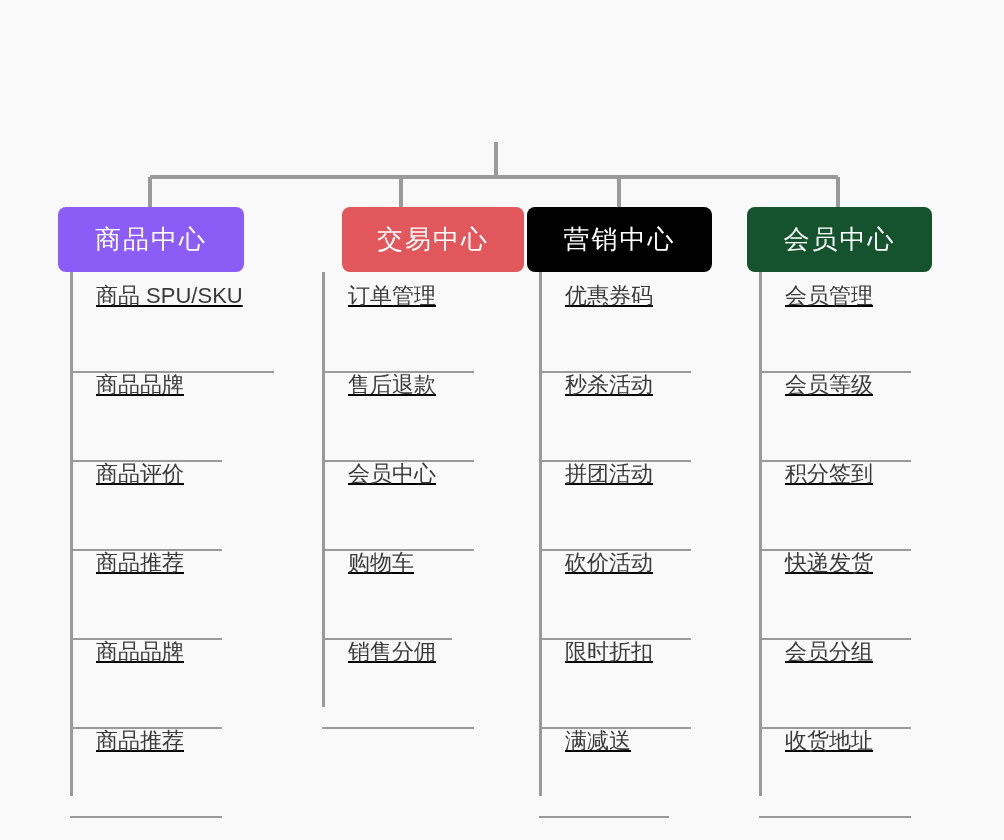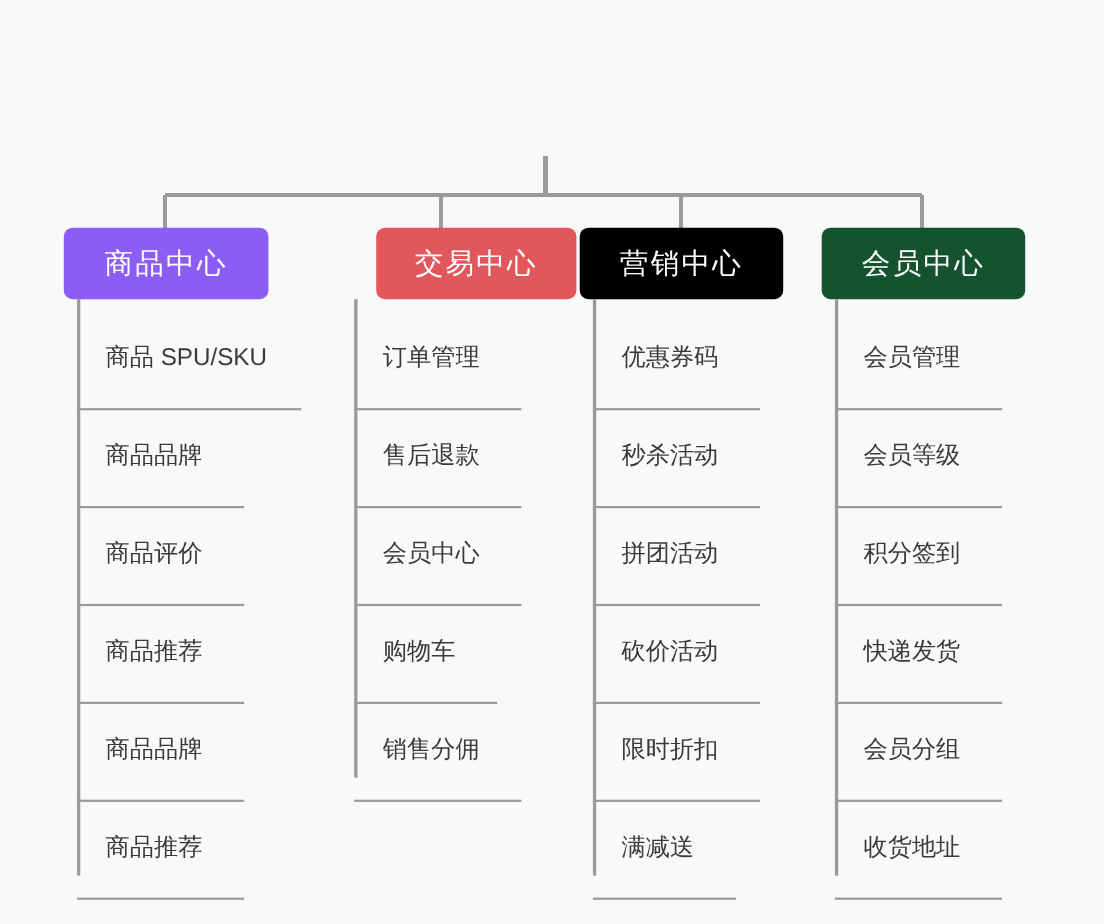--- a/index.html
+++ b/index.html
@@ -95,22 +95,23 @@
     top: 0;
     bottom: 22px;
     width: 3px;
     background: #9a9a9a;
   }
 
   .leaf {
     position: relative;
     height: 89px;
     display: flex;
-    align-items: center;
+    align-items: flex-start;
     padding-left: 38px;
+    text-decoration: underline;
   }
 
   .leaf-label {
     font-size: 22px;
     color: #3a3a3a;
     line-height: 1.1;
     padding-bottom: 7px;
     white-space: nowrap;
   }
 

